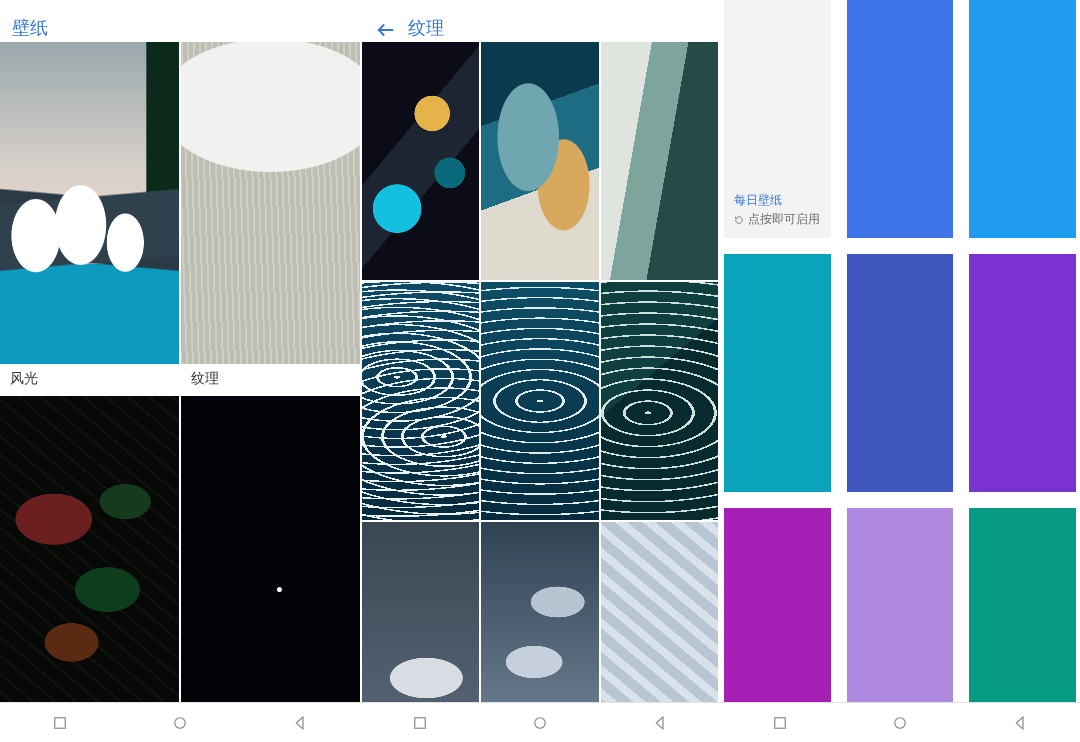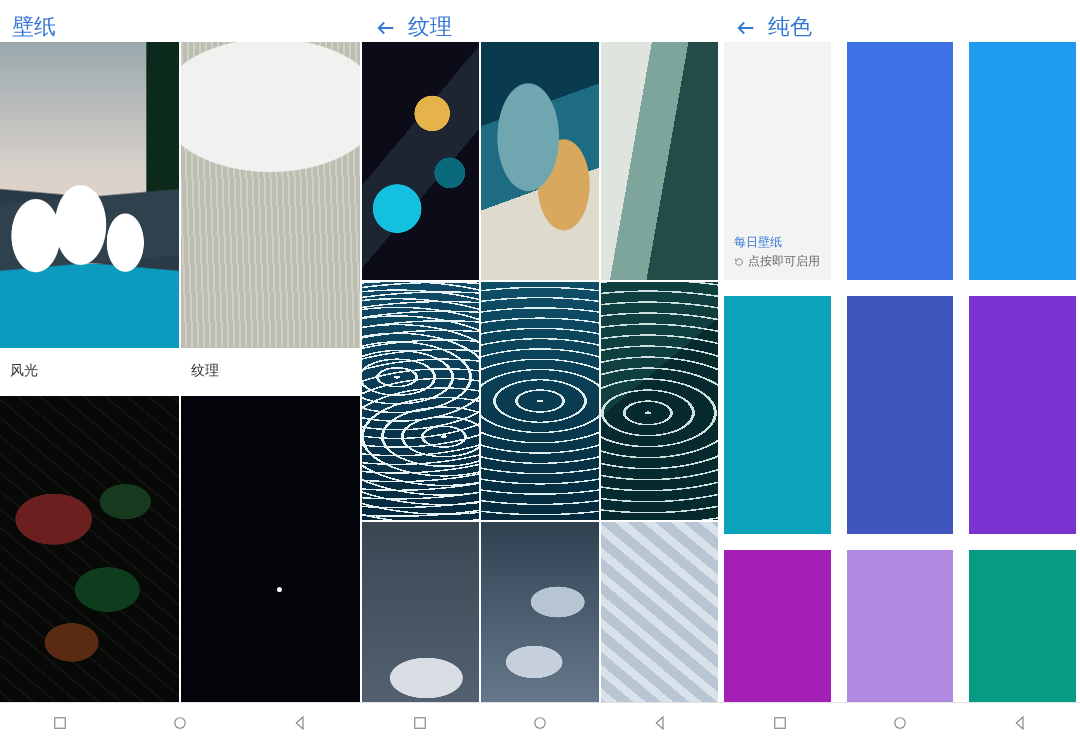--- a/index.html
+++ b/index.html
@@ -1,30 +1,30 @@
 <!DOCTYPE html>
 <html><head>
 <meta charset="utf-8">
 <style>
   * { box-sizing: border-box; margin: 0; padding: 0; }
   html, body { width: 1080px; height: 742px; font-family: -apple-system, "Segoe UI", Roboto, "Helvetica Neue", Arial, sans-serif; background:#fff; overflow:hidden; }
   .screens { display:flex; width:1080px; height:742px; }
   .screen { width:360px; height:742px; position:relative; background:#fff; display:flex; flex-direction:column; }
-  .topbar { height:42px; display:flex; align-items:flex-end; padding:0 12px; color:#3577d6; font-size:22px; font-weight:400; }
+  .topbar { height:42px; display:flex; align-items:flex-start; padding:16px 12px; color:#3577d6; font-size:18px; font-weight:400; }
   .topbar .back { width:28px; height:28px; display:flex; align-items:center; justify-content:center; margin-right:8px; cursor:pointer; }
   .topbar .back svg { width:22px; height:22px; fill:none; stroke:#3577d6; stroke-width:2; }
   .content { flex:1; overflow:hidden; position:relative; }
   .navbar { height:40px; display:flex; align-items:center; justify-content:space-around; border-top:1px solid #e2e2e2; }
   .navbar .navbtn { width:22px; height:22px; display:flex; align-items:center; justify-content:center; color:#666; }
   .navbar svg { width:18px; height:18px; fill:none; stroke:#8a8a8a; stroke-width:1.6; }
 
   
   .cat-grid { display:grid; grid-template-columns:1fr 1fr; gap:2px; }
   .cat-card { position:relative; height:352px; background:#333; cursor:pointer; overflow:hidden; }
-  .cat-card .label-strip { position:absolute; left:0; right:0; bottom:0; background:#fff; color:#333; padding:14px 10px; font-size:14px; }
+  .cat-card .label-strip { position:absolute; left:0; right:0; bottom:0; background:#fff; color:#333; padding:6px 10px; font-size:14px; }
 
   
   .thumb-landscape {
     background:
       
       radial-gradient(ellipse 80px 120px at 20% 55%, #fff 0 30%, rgba(255,255,255,0) 31%),
       radial-gradient(ellipse 90px 140px at 45% 52%, #fff 0 28%, rgba(255,255,255,0) 29%),
       radial-gradient(ellipse 70px 110px at 70% 57%, #fff 0 26%, rgba(255,255,255,0) 27%),
       
       linear-gradient(175deg, rgba(0,0,0,0) 44%, #30414e 44.5% 62%, rgba(0,0,0,0) 62.5%),
@@ -187,28 +187,20 @@
         </div>
       <div class="navbtn">
           <svg viewBox="0 0 24 24">
             <path d="M16 4 L7 12 L16 20 Z"></path>
           </svg>
         </div>
     </div>
   </div>
 
   <div class="screen">
-    <div class="topbar">
-      <div class="back">
-        <svg viewBox="0 0 24 24">
-            <path d="M20 12H4M10 6l-6 6 6 6"></path>
-          </svg>
-      </div>
-      <span>纯色</span>
-    </div>
     <div class="content">
       <div class="solid-grid" id="solid-grid">
           <div class="solid-card daily-card">
             <div>每日壁纸</div>
             <div class="sub">
               <svg viewBox="0 0 24 24">
                 <path d="M4 12a8 8 0 1 0 3-6.3M4 4v5h5"></path>
               </svg>
               <span>点按即可启用</span>
             </div>

